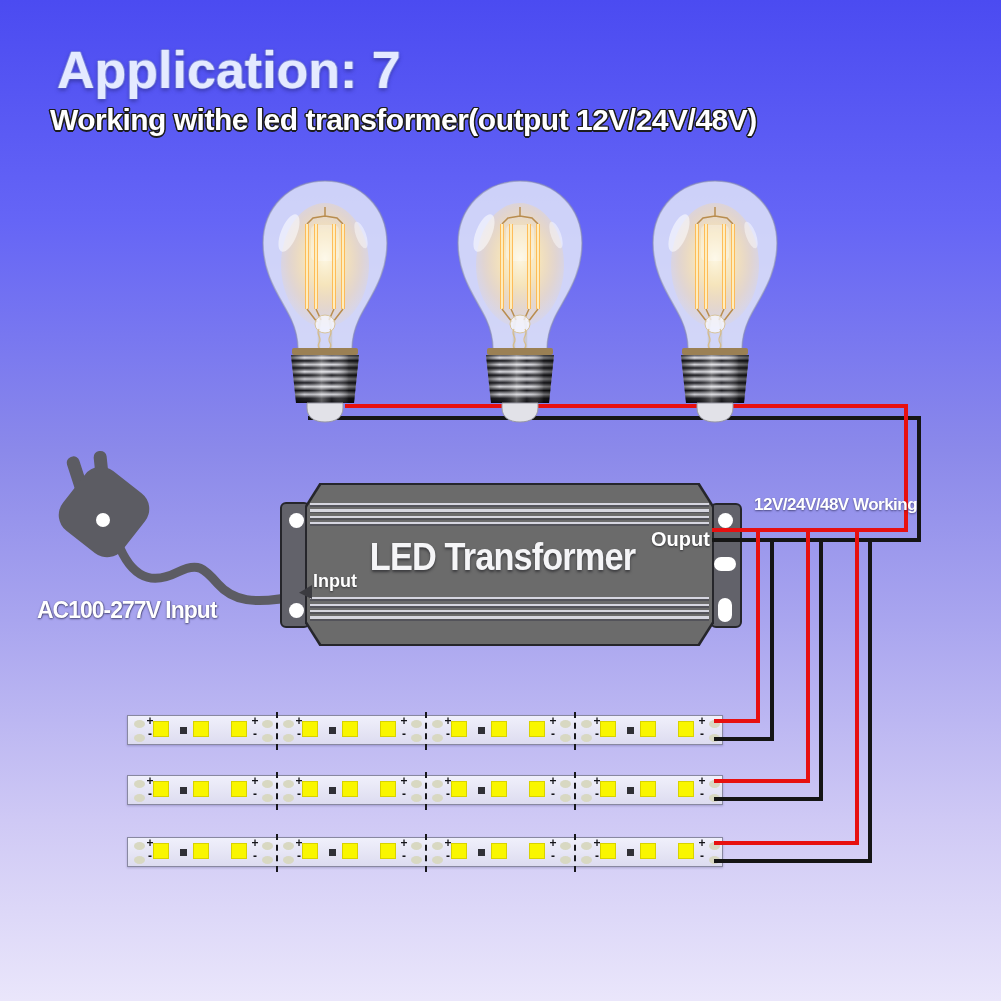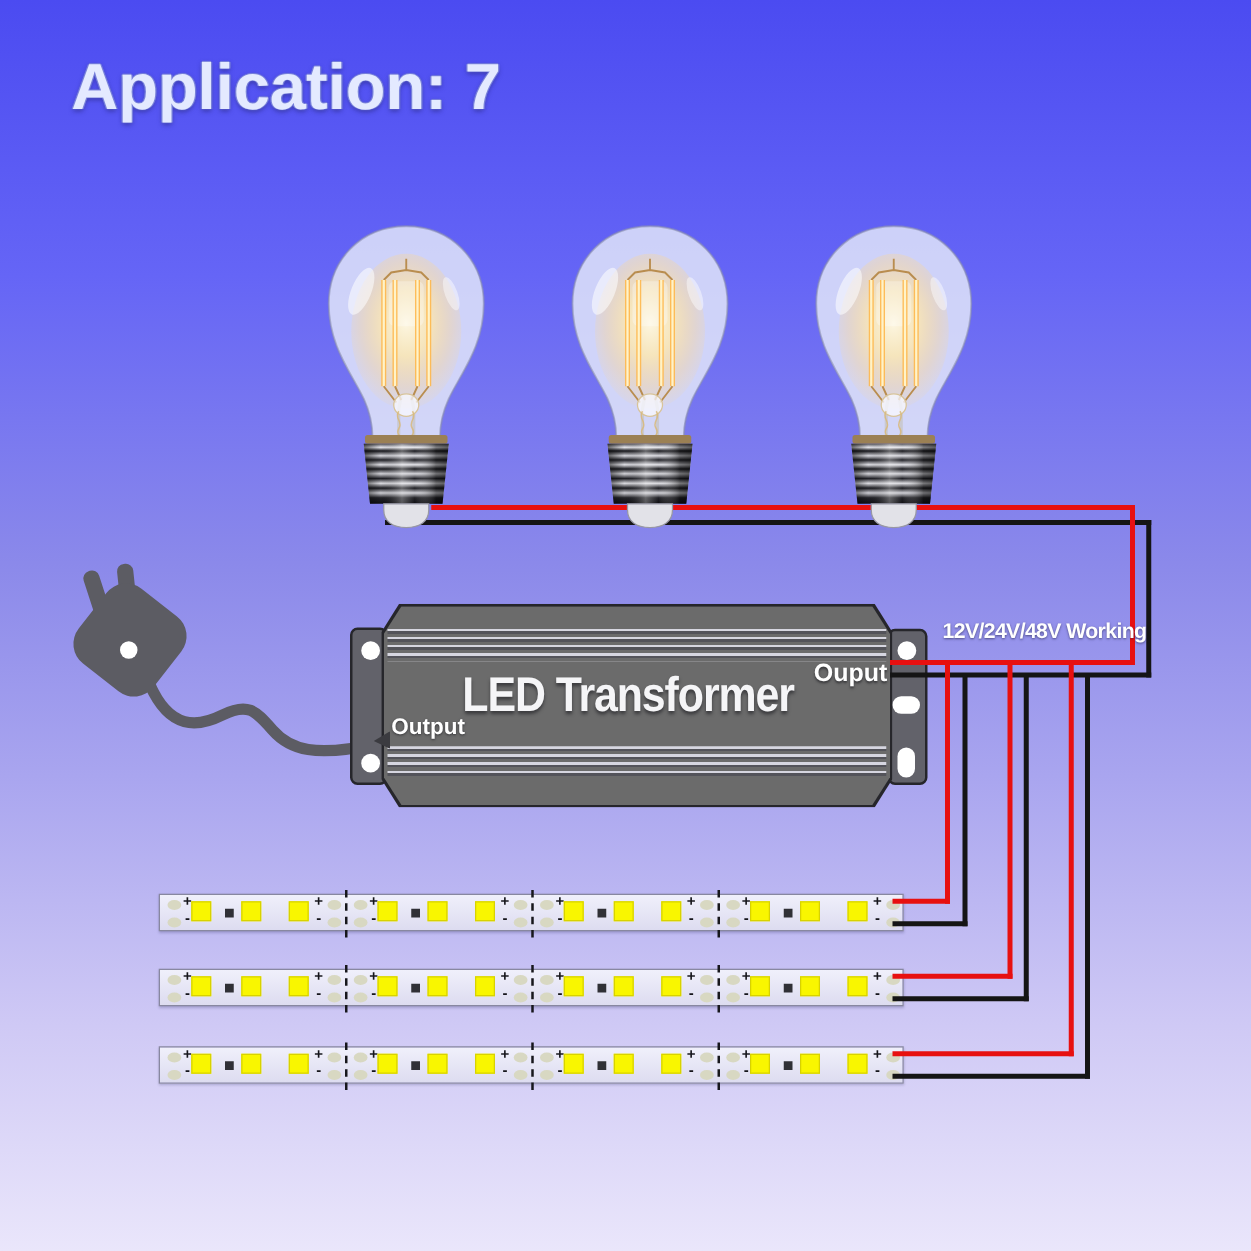--- a/index.html
+++ b/index.html
@@ -54,20 +54,21 @@
   .sep{position:absolute;top:-4px;height:38px;width:0;border-left:2px dashed #17171c;}
   
   #bulbs-svg{position:absolute;left:0;top:0;z-index:6;}
 </style>
 </head>
 <body>
 
 <div class="stage">
 
   <div class="title">Application: 7</div>
+  <div class="subtitle">Working withe led transformer(output 12V/24V/48V)</div>
 
   <svg id="plug-svg" width="1001" height="1001" viewBox="0 0 1001 1001">
     <path d="M120 548 C136 584 158 582 178 572 C198 562 204 568 218 584 C232 600 252 606 302 595" fill="none" stroke="#5c5c63" stroke-width="9" stroke-linecap="round"></path>
     <g>
       <rect x="71" y="456" width="13" height="40" rx="6" fill="#5c5c63" transform="rotate(-18 77 476)"></rect>
       <rect x="95" y="451" width="13" height="38" rx="6" fill="#5c5c63" transform="rotate(-6 101 470)"></rect>
       <rect x="66" y="474" width="76" height="76" rx="20" fill="#5c5c63" transform="rotate(38 104 512)"></rect>
       <circle cx="103" cy="520" r="7" fill="#ffffff"></circle>
     </g>
   </svg>
@@ -80,27 +81,28 @@
     <div class="flange flange-right">
       <div class="hole" style="left:6px;top:8px;"></div>
       <div class="slot" style="left:2px;top:52px;width:22px;height:14px;"></div>
       <div class="slot" style="left:6px;top:93px;width:14px;height:24px;"></div>
     </div>
     <div class="tbody-outline">
       <div class="tbody">
         <div class="fins fins-top"></div>
         <div class="fins fins-bottom"></div>
         <div class="tname">LED Transformer</div>
-        <div class="tinput">Output</div>
+        <div class="tinput">Input</div>
         <div class="toutput">Ouput</div>
       </div>
     </div>
   </div>
   <div class="cable-wedge"></div>
 
+  <div class="ac-label">AC100-277V Input</div>
   <div class="dc-label">12V/24V/48V Working</div>
 
   <div id="wires">
       <div class="wire" style="left: 345px; top: 404px; width: 563px; height: 4px; background: rgb(231, 16, 16);"></div>
       <div class="wire" style="left: 308px; top: 416px; width: 613px; height: 4px; background: rgb(21, 21, 21);"></div>
       <div class="wire" style="left: 904px; top: 404px; width: 4px; height: 128px; background: rgb(231, 16, 16);"></div>
       <div class="wire" style="left: 917px; top: 416px; width: 4px; height: 126px; background: rgb(21, 21, 21);"></div>
       <div class="wire" style="left: 712px; top: 528px; width: 196px; height: 4px; background: rgb(231, 16, 16);"></div>
       <div class="wire" style="left: 712px; top: 538px; width: 209px; height: 4px; background: rgb(21, 21, 21);"></div>
       <div class="wire" style="left: 714px; top: 719px; width: 46px; height: 4px; background: rgb(231, 16, 16);"></div>

